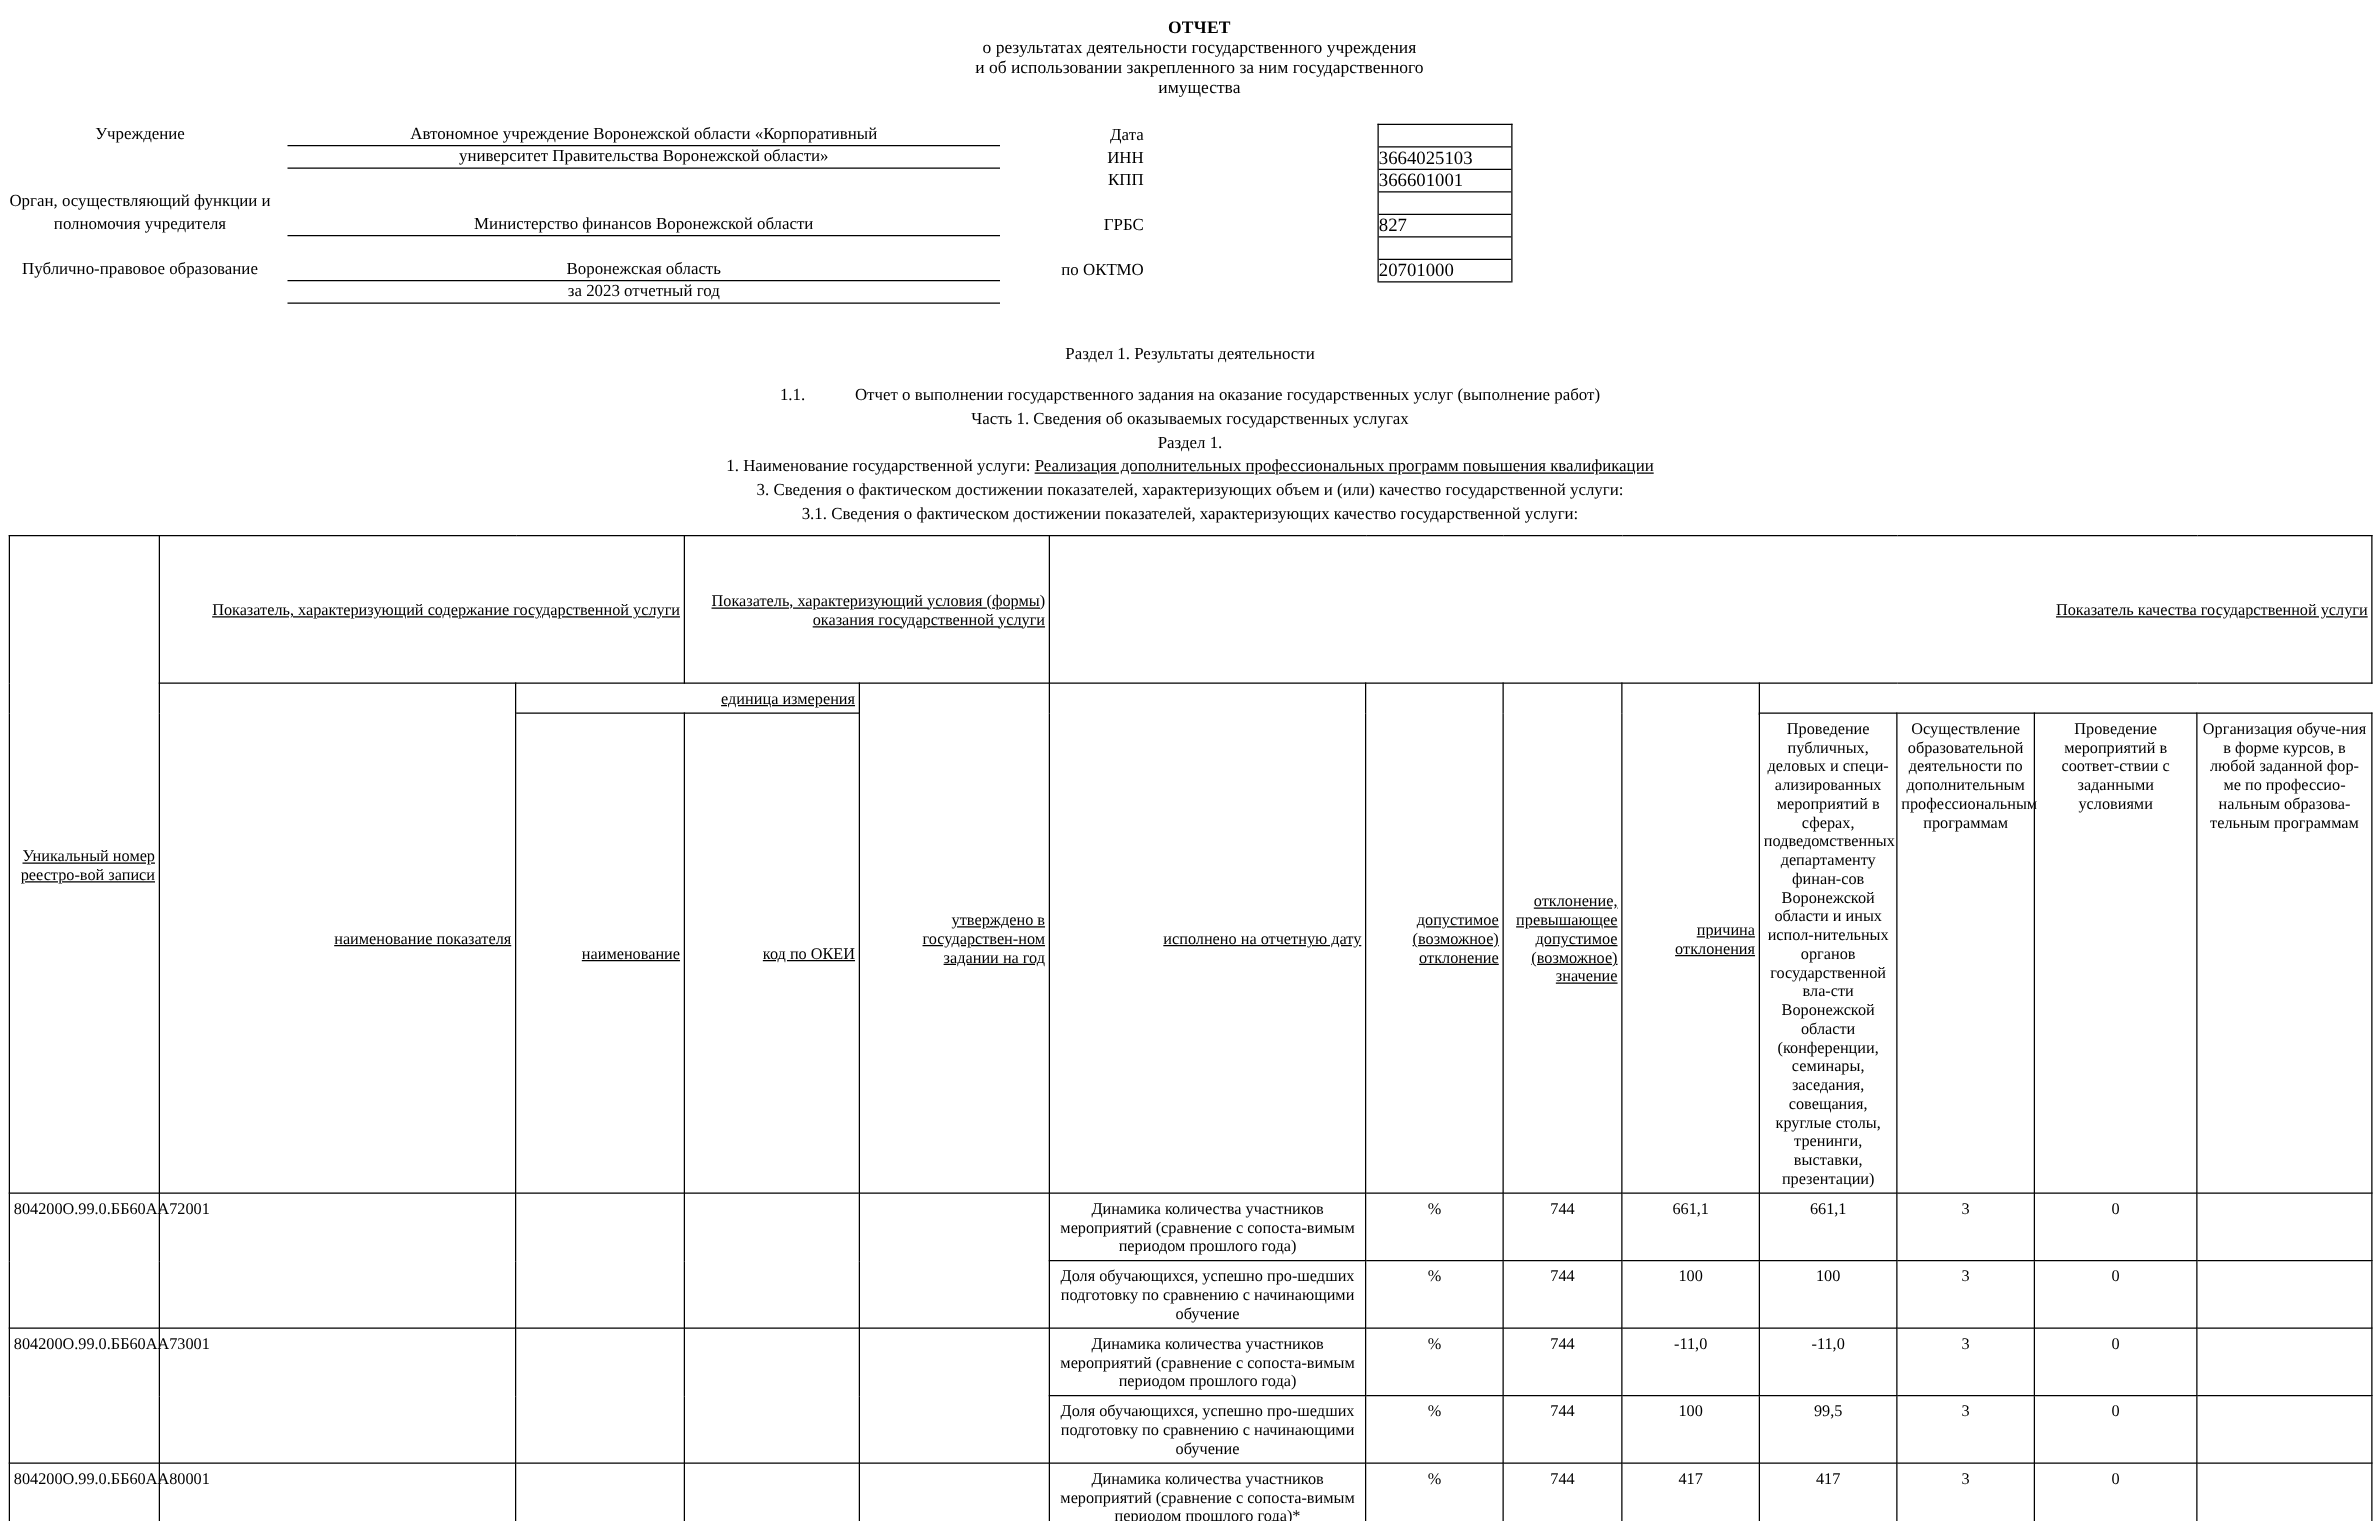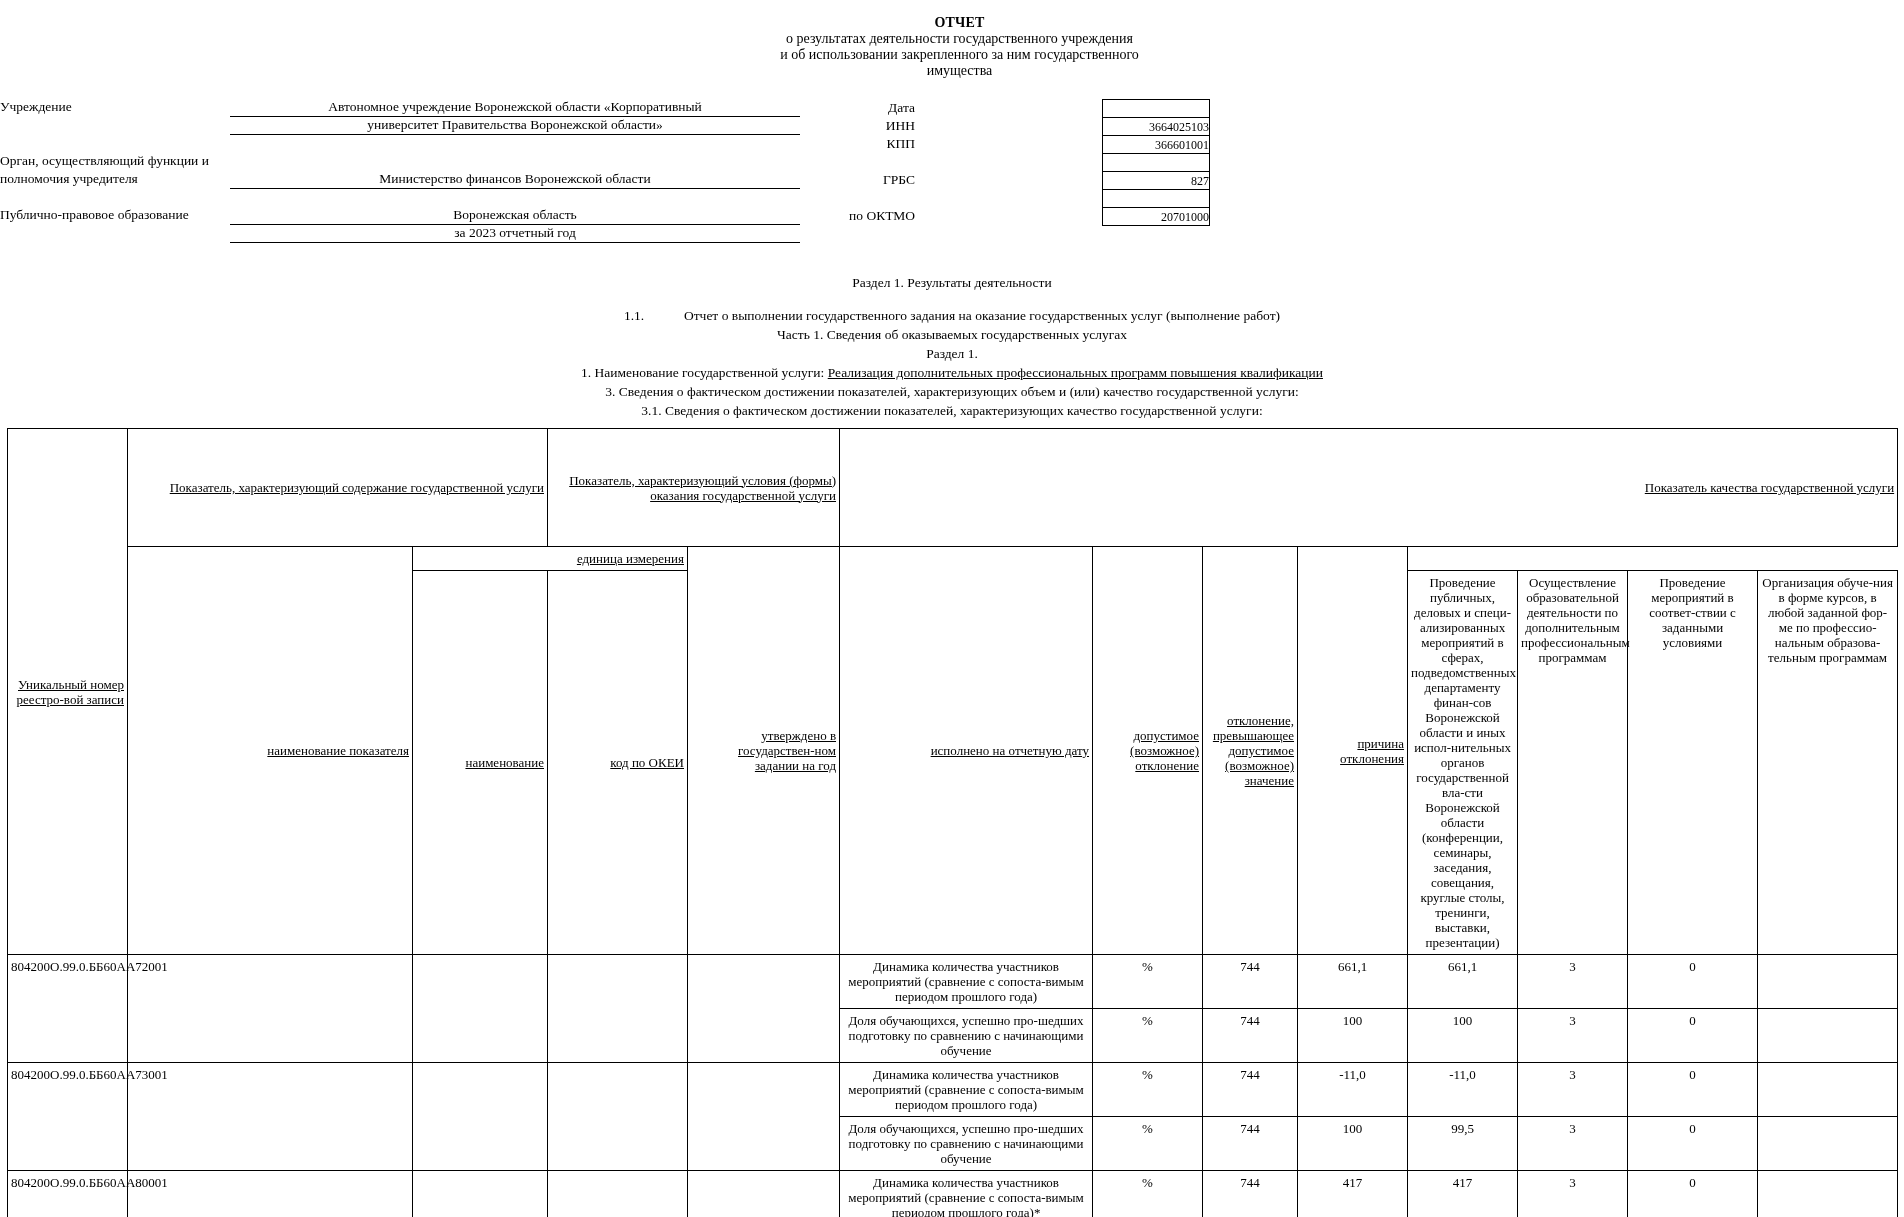--- a/index.html
+++ b/index.html
@@ -50,21 +50,21 @@
     margin-top: 20px;
     width: 100%;
   }
   .ident-grid {
     display: grid;
     grid-template-columns: 230px 570px 38px 85px 110px 1px;
     row-gap: 0;
     column-gap: 0;
   }
   .ident-label {
-    text-align: left;
+    text-align: center;
     padding-right: 6px;
     font-size: 13.5px;
     line-height: 16px;
   }
   .ident-label.two-line { line-height: 16px; }
 
   .ident-value {
     text-align: center;
     font-size: 13.5px;
     line-height: 16px;
@@ -77,22 +77,22 @@
   .ident-rlabel {
     text-align: right;
     padding-right: 8px;
     font-size: 13.5px;
     line-height: 18px;
     white-space: nowrap;
   }
   .boxcell {
     height: 18px;
     line-height: 18px;
-    text-align: right;
-    font-size: 12px;
+    text-align: left;
+    font-size: 15px;
     border-bottom: 1px solid #000;
   }
 
   
   .codebox {
     position: absolute;
     left: 1102px;
     top: 0;
     width: 108px;
     border: 1px solid #000;

